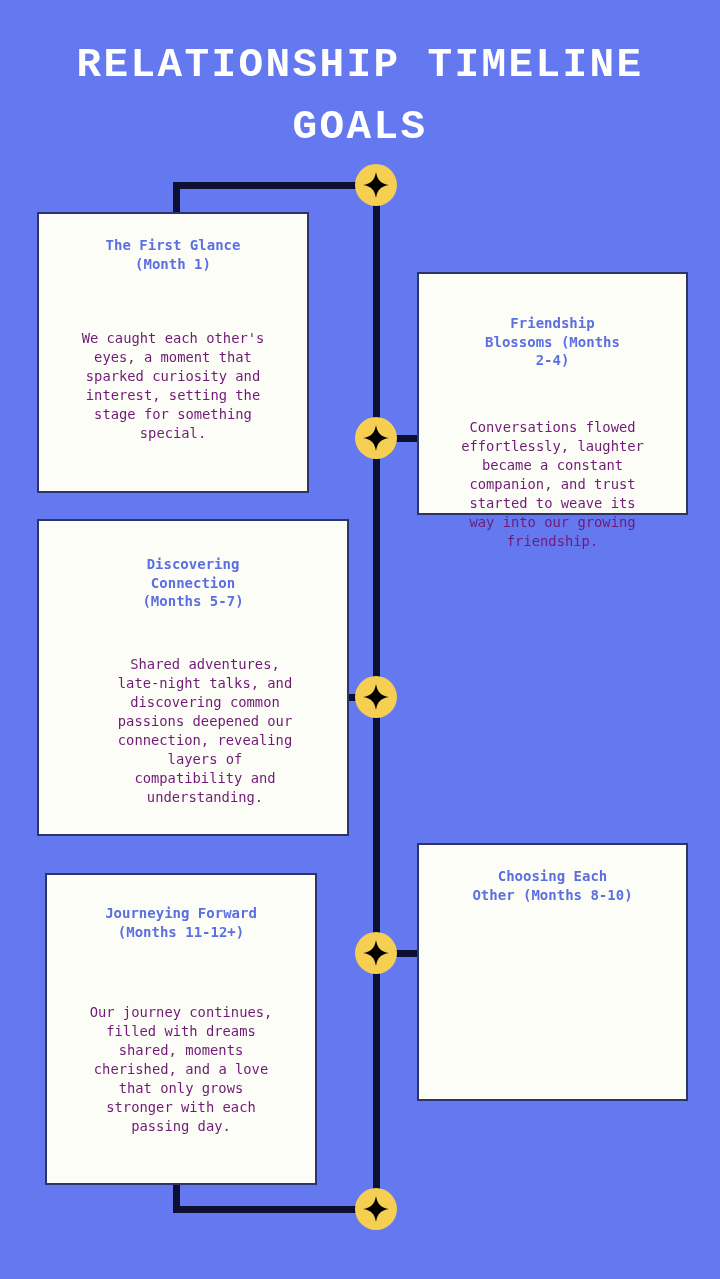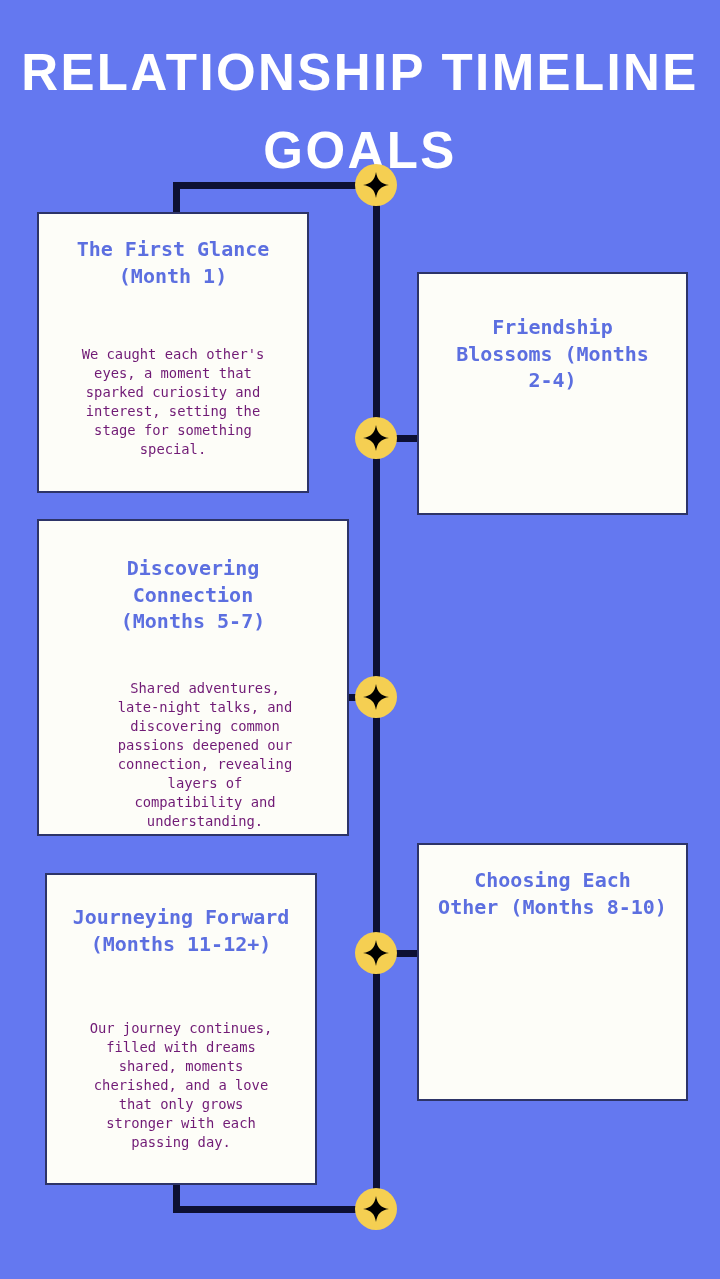--- a/index.html
+++ b/index.html
@@ -21,22 +21,22 @@
   }
 
   
   .title {
     position: absolute;
     left: 0;
     top: 34px;
     width: 720px;
     text-align: center;
     color: #ffffff;
-    font-family: Liberation Sans, sans-serif;
-    font-size: 51px;
+    font-family: Liberation Mono, monospace;
+    font-size: 41px;
     font-weight: bold;
     line-height: 1.52;
     letter-spacing: 2.4px;
     white-space: pre-line;
   }
 
   
   .spine {
     position: absolute;
     left: 373px;
@@ -74,21 +74,21 @@
     background: #fdfdf8;
     border: 2px solid #2d3468;
     box-sizing: border-box;
     z-index: 4;
     display: flex;
     flex-direction: column;
   }
   .card-heading {
     color: #5c6fe0;
     font-family: "DejaVu Sans Mono", "Liberation Mono", monospace;
-    font-size: 20px;
+    font-size: 14px;
     font-weight: bold;
     line-height: 1.33;
     text-align: center;
     padding: 0 10px;
     white-space: pre-line;
   }
   .card-body {
     color: #701a75;
     font-family: "DejaVu Sans Mono", "Liberation Mono", monospace;
     font-size: 13.8px;
@@ -184,20 +184,27 @@
 sparked curiosity and
 interest, setting the
 stage for something
 special.</div>
   </div>
 
   <div class="card c2" style="left:417px; top:272px; width:271px; height:243px;">
     <div class="card-heading">Friendship
 Blossoms (Months
 2-4)</div>
+    <div class="card-body">Conversations flowed
+effortlessly, laughter
+became a constant
+companion, and trust
+started to weave its
+way into our growing
+friendship.</div>
   </div>
 
   <div class="card c3" style="left:37px; top:519px; width:312px; height:317px;">
     <div class="card-heading">Discovering
 Connection
 (Months 5-7)</div>
     <div class="card-body">Shared adventures,
 late-night talks, and
 discovering common
 passions deepened our

